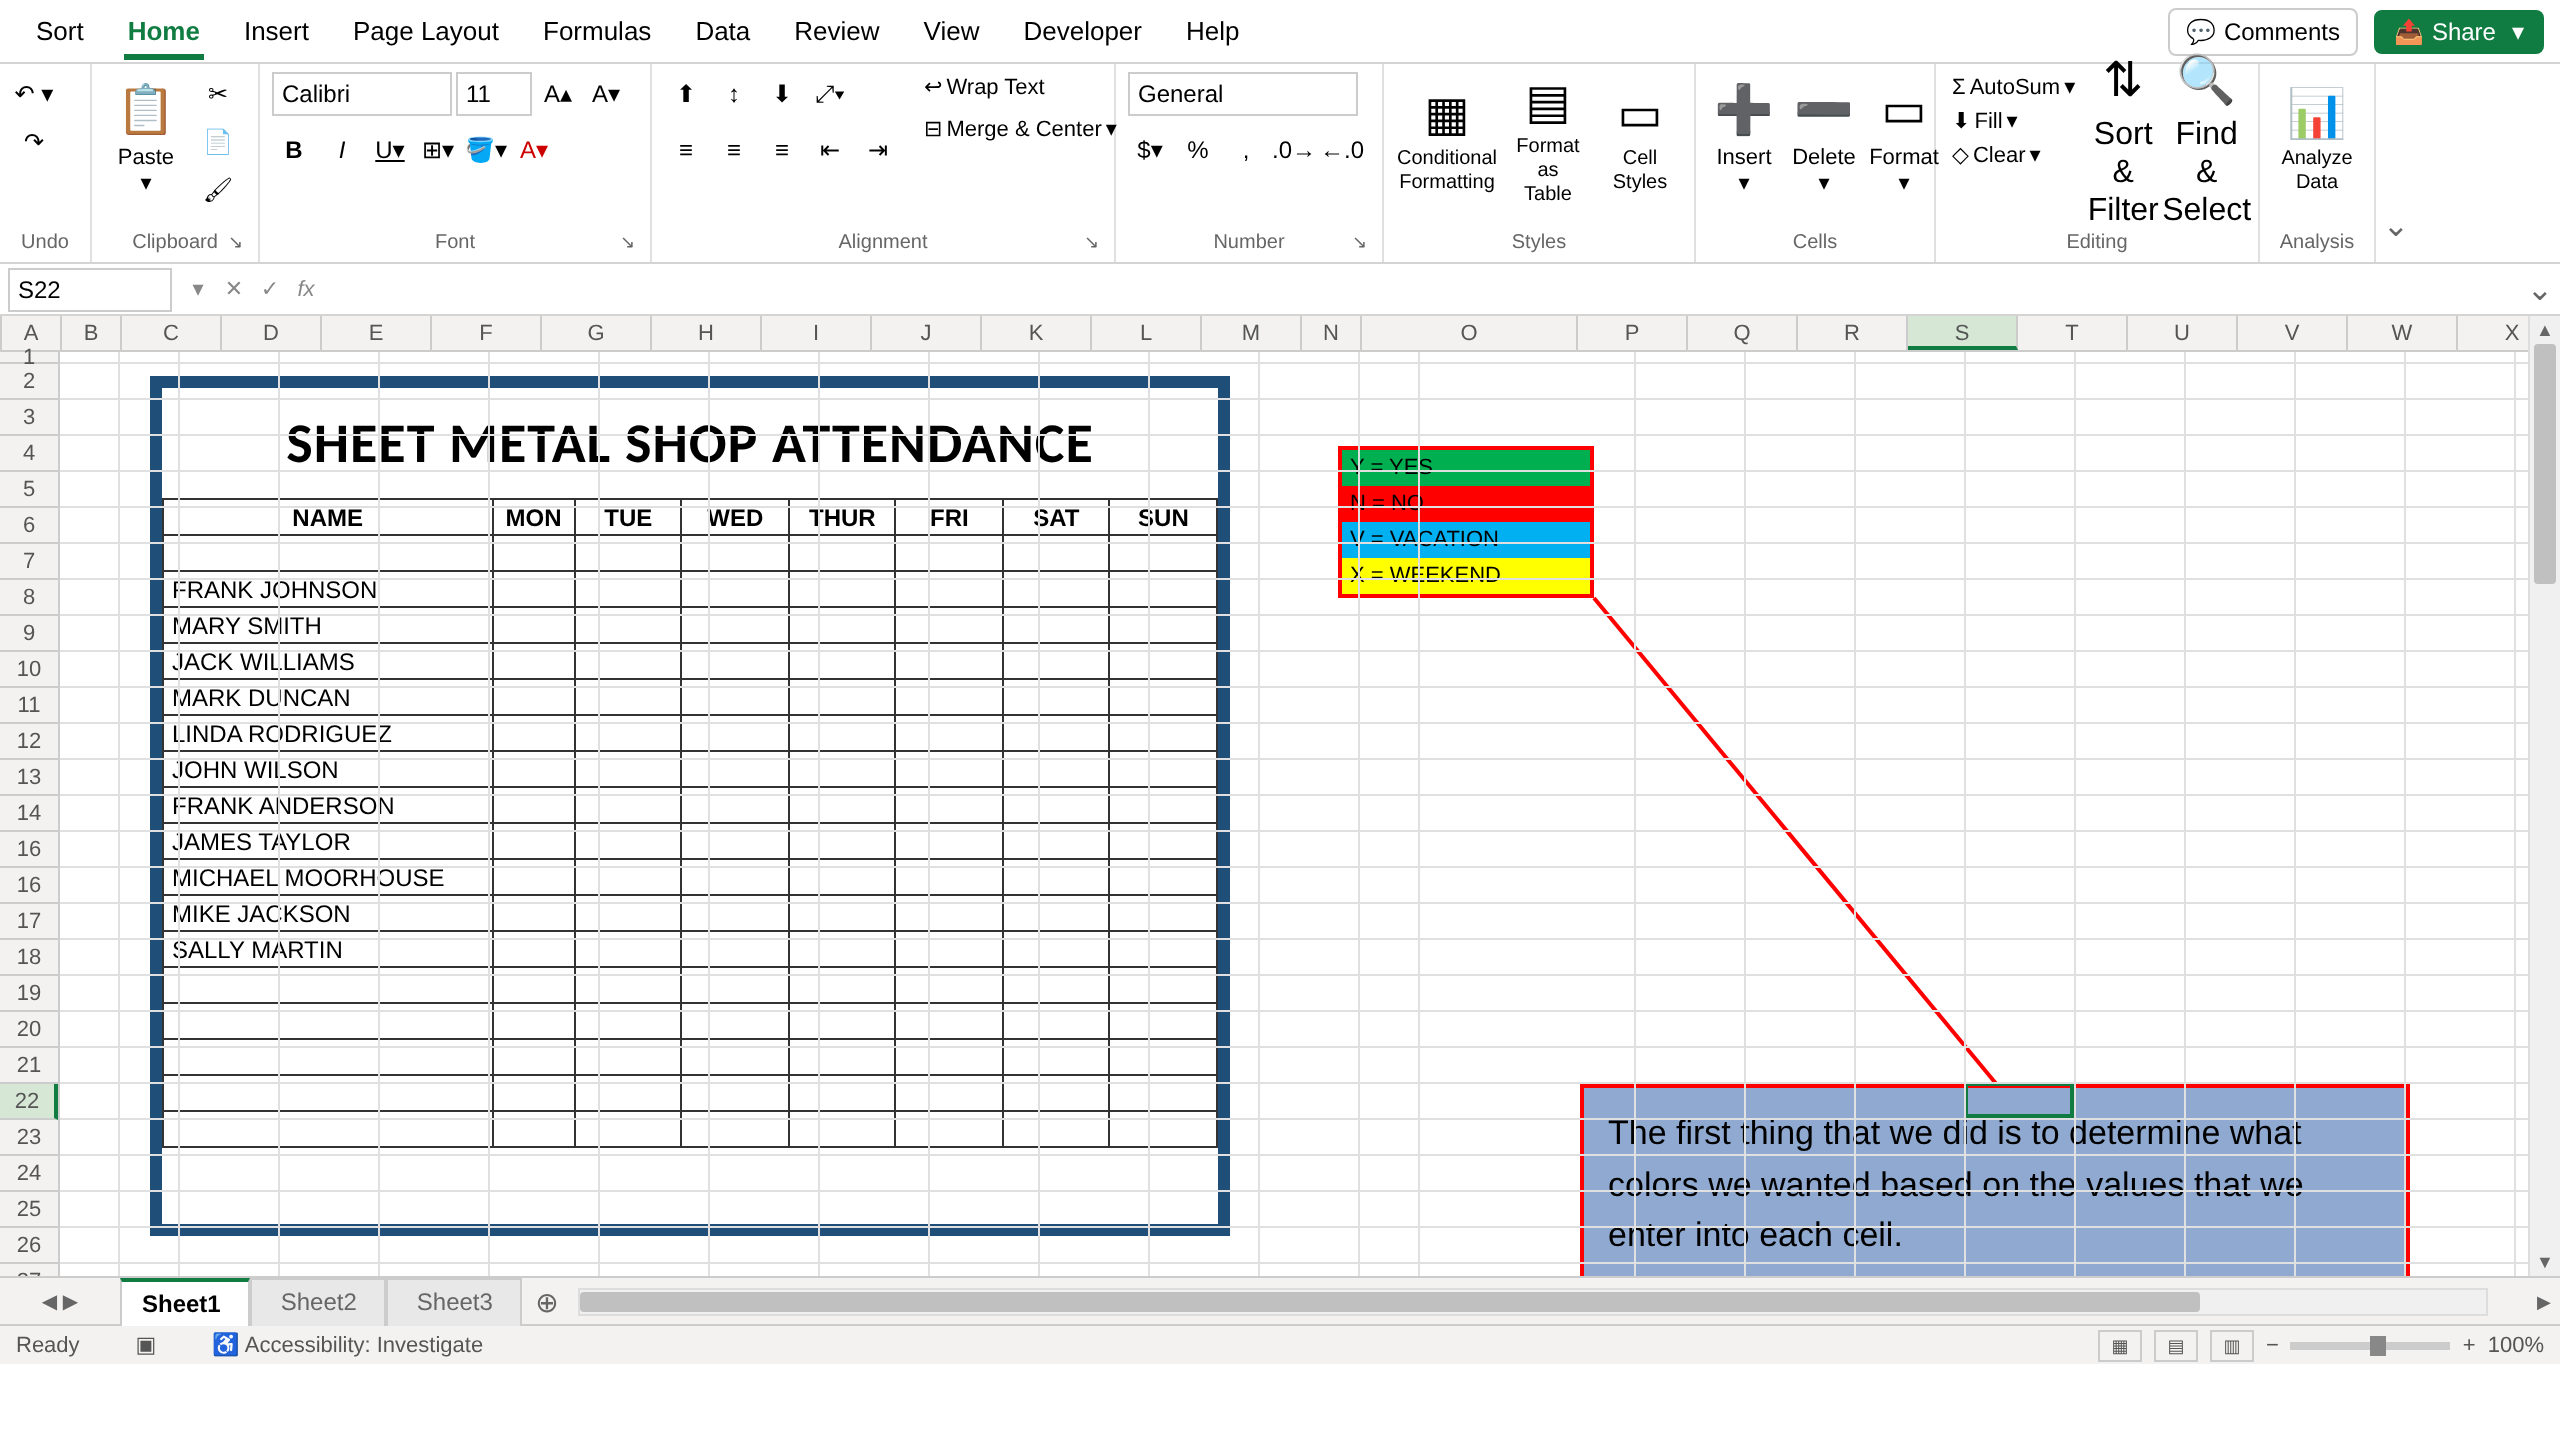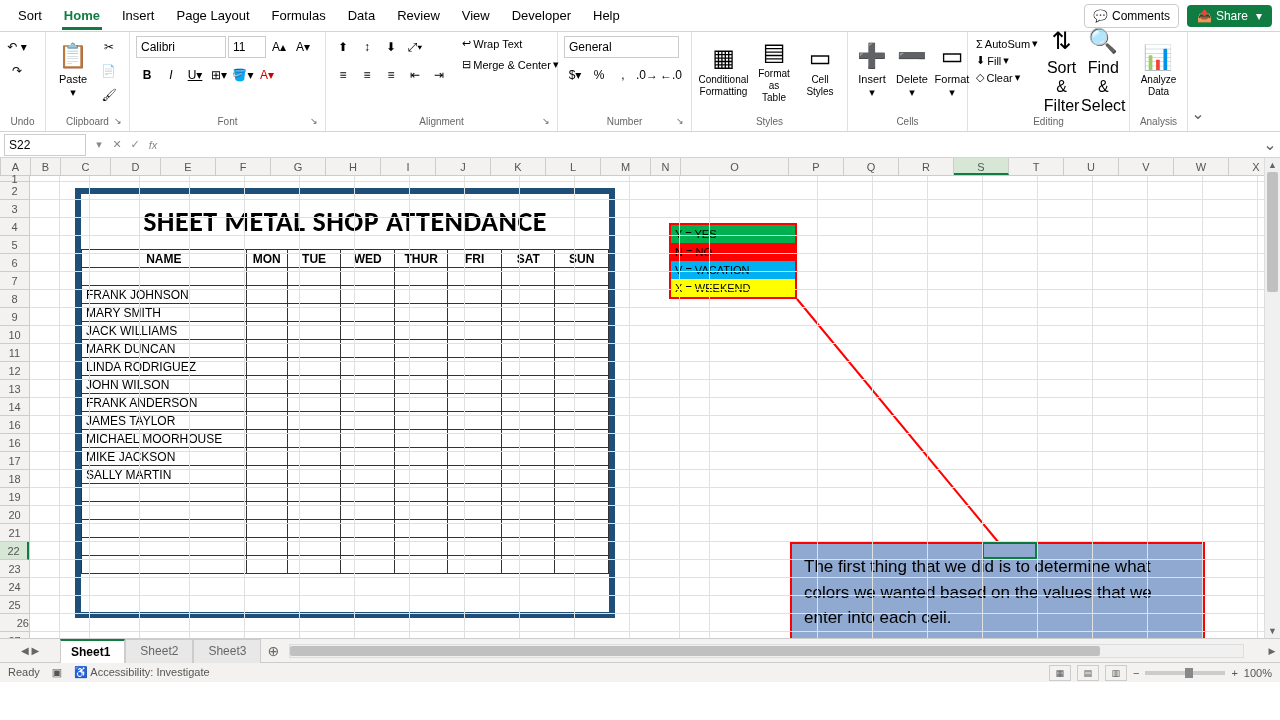--- a/index.html
+++ b/index.html
@@ -82,21 +82,21 @@
 .sheet-tab { padding: 4px 14px; font-size: 12px; background: #fff; border: 1px solid #ccc; border-bottom: none; cursor: pointer; }
 .sheet-tab.active { font-weight: bold; border-top: 2px solid #107c41; padding-left: 10px; }
 .sheet-tab.inactive { background: #e8e8e8; color: #666; }
 .add-tab { width: 24px; text-align: center; font-size: 14px; color: #666; cursor: pointer; }
 .hscroll { flex: 1; margin: 0 20px 0 4px; height: 14px; background: #f0f0f0; border: 1px solid #ddd; position: relative; }
 .hscroll-thumb { position: absolute; top: 1px; bottom: 1px; left: 0; width: 85%; background: #c0c0c0; border-radius: 2px; }
 .hscroll-split { position: absolute; left: 755px; width: 8px; top: 4px; bottom: 4px; cursor: col-resize; }
 
 
 .status-bar { display: flex; align-items: center; height: 20px; background: #f3f2f1; border-top: 1px solid #ccc; font-size: 11px; color: #555; padding: 0 8px; justify-content: space-between; }
-.status-left { display: flex; align-items: flex-start; gap: 12px; }
+.status-left { display: flex; align-items: center; gap: 28px; }
 .status-right { display: flex; align-items: center; gap: 6px; }
 .view-btn { width: 22px; height: 16px; border: 1px solid #ccc; font-size: 9px; display: flex; align-items: center; justify-content: center; cursor: pointer; }
 .zoom-slider { width: 80px; height: 4px; background: #ccc; position: relative; }
 .zoom-thumb { position: absolute; left: 50%; top: -3px; width: 8px; height: 10px; background: #888; }
 </style>
 </head>
 <body>
 
 <div class="menubar">
   <div class="menu-left">
@@ -349,21 +349,21 @@
       <div class="row-h" style="height: 18px; line-height: 18px;">16</div>
       <div class="row-h" style="height: 18px; line-height: 18px;">17</div>
       <div class="row-h" style="height: 18px; line-height: 18px;">18</div>
       <div class="row-h" style="height: 18px; line-height: 18px;">19</div>
       <div class="row-h" style="height: 18px; line-height: 18px;">20</div>
       <div class="row-h" style="height: 18px; line-height: 18px;">21</div>
       <div class="row-h sel" style="height: 18px; line-height: 18px;">22</div>
       <div class="row-h" style="height: 18px; line-height: 18px;">23</div>
       <div class="row-h" style="height: 18px; line-height: 18px;">24</div>
       <div class="row-h" style="height: 18px; line-height: 18px;">25</div>
-      <div class="row-h" style="height: 18px; line-height: 18px; text-align: right;">26</div>
+      <div class="row-h" style="height: 18px; line-height: 18px;">26</div>
       <div class="row-h" style="height: 18px; line-height: 18px;">27</div>
     </div>
   <div class="grid-cells" id="grid-cells">
 
     <div class="sheet-border" style="left:45px;top:12px;width:540px;height:430px">
       <div class="sheet-title">SHEET METAL SHOP ATTENDANCE</div>
       <table class="att-table">
         <thead>
             <tr id="att-head">
               <th style="width: 160px;">NAME</th>

